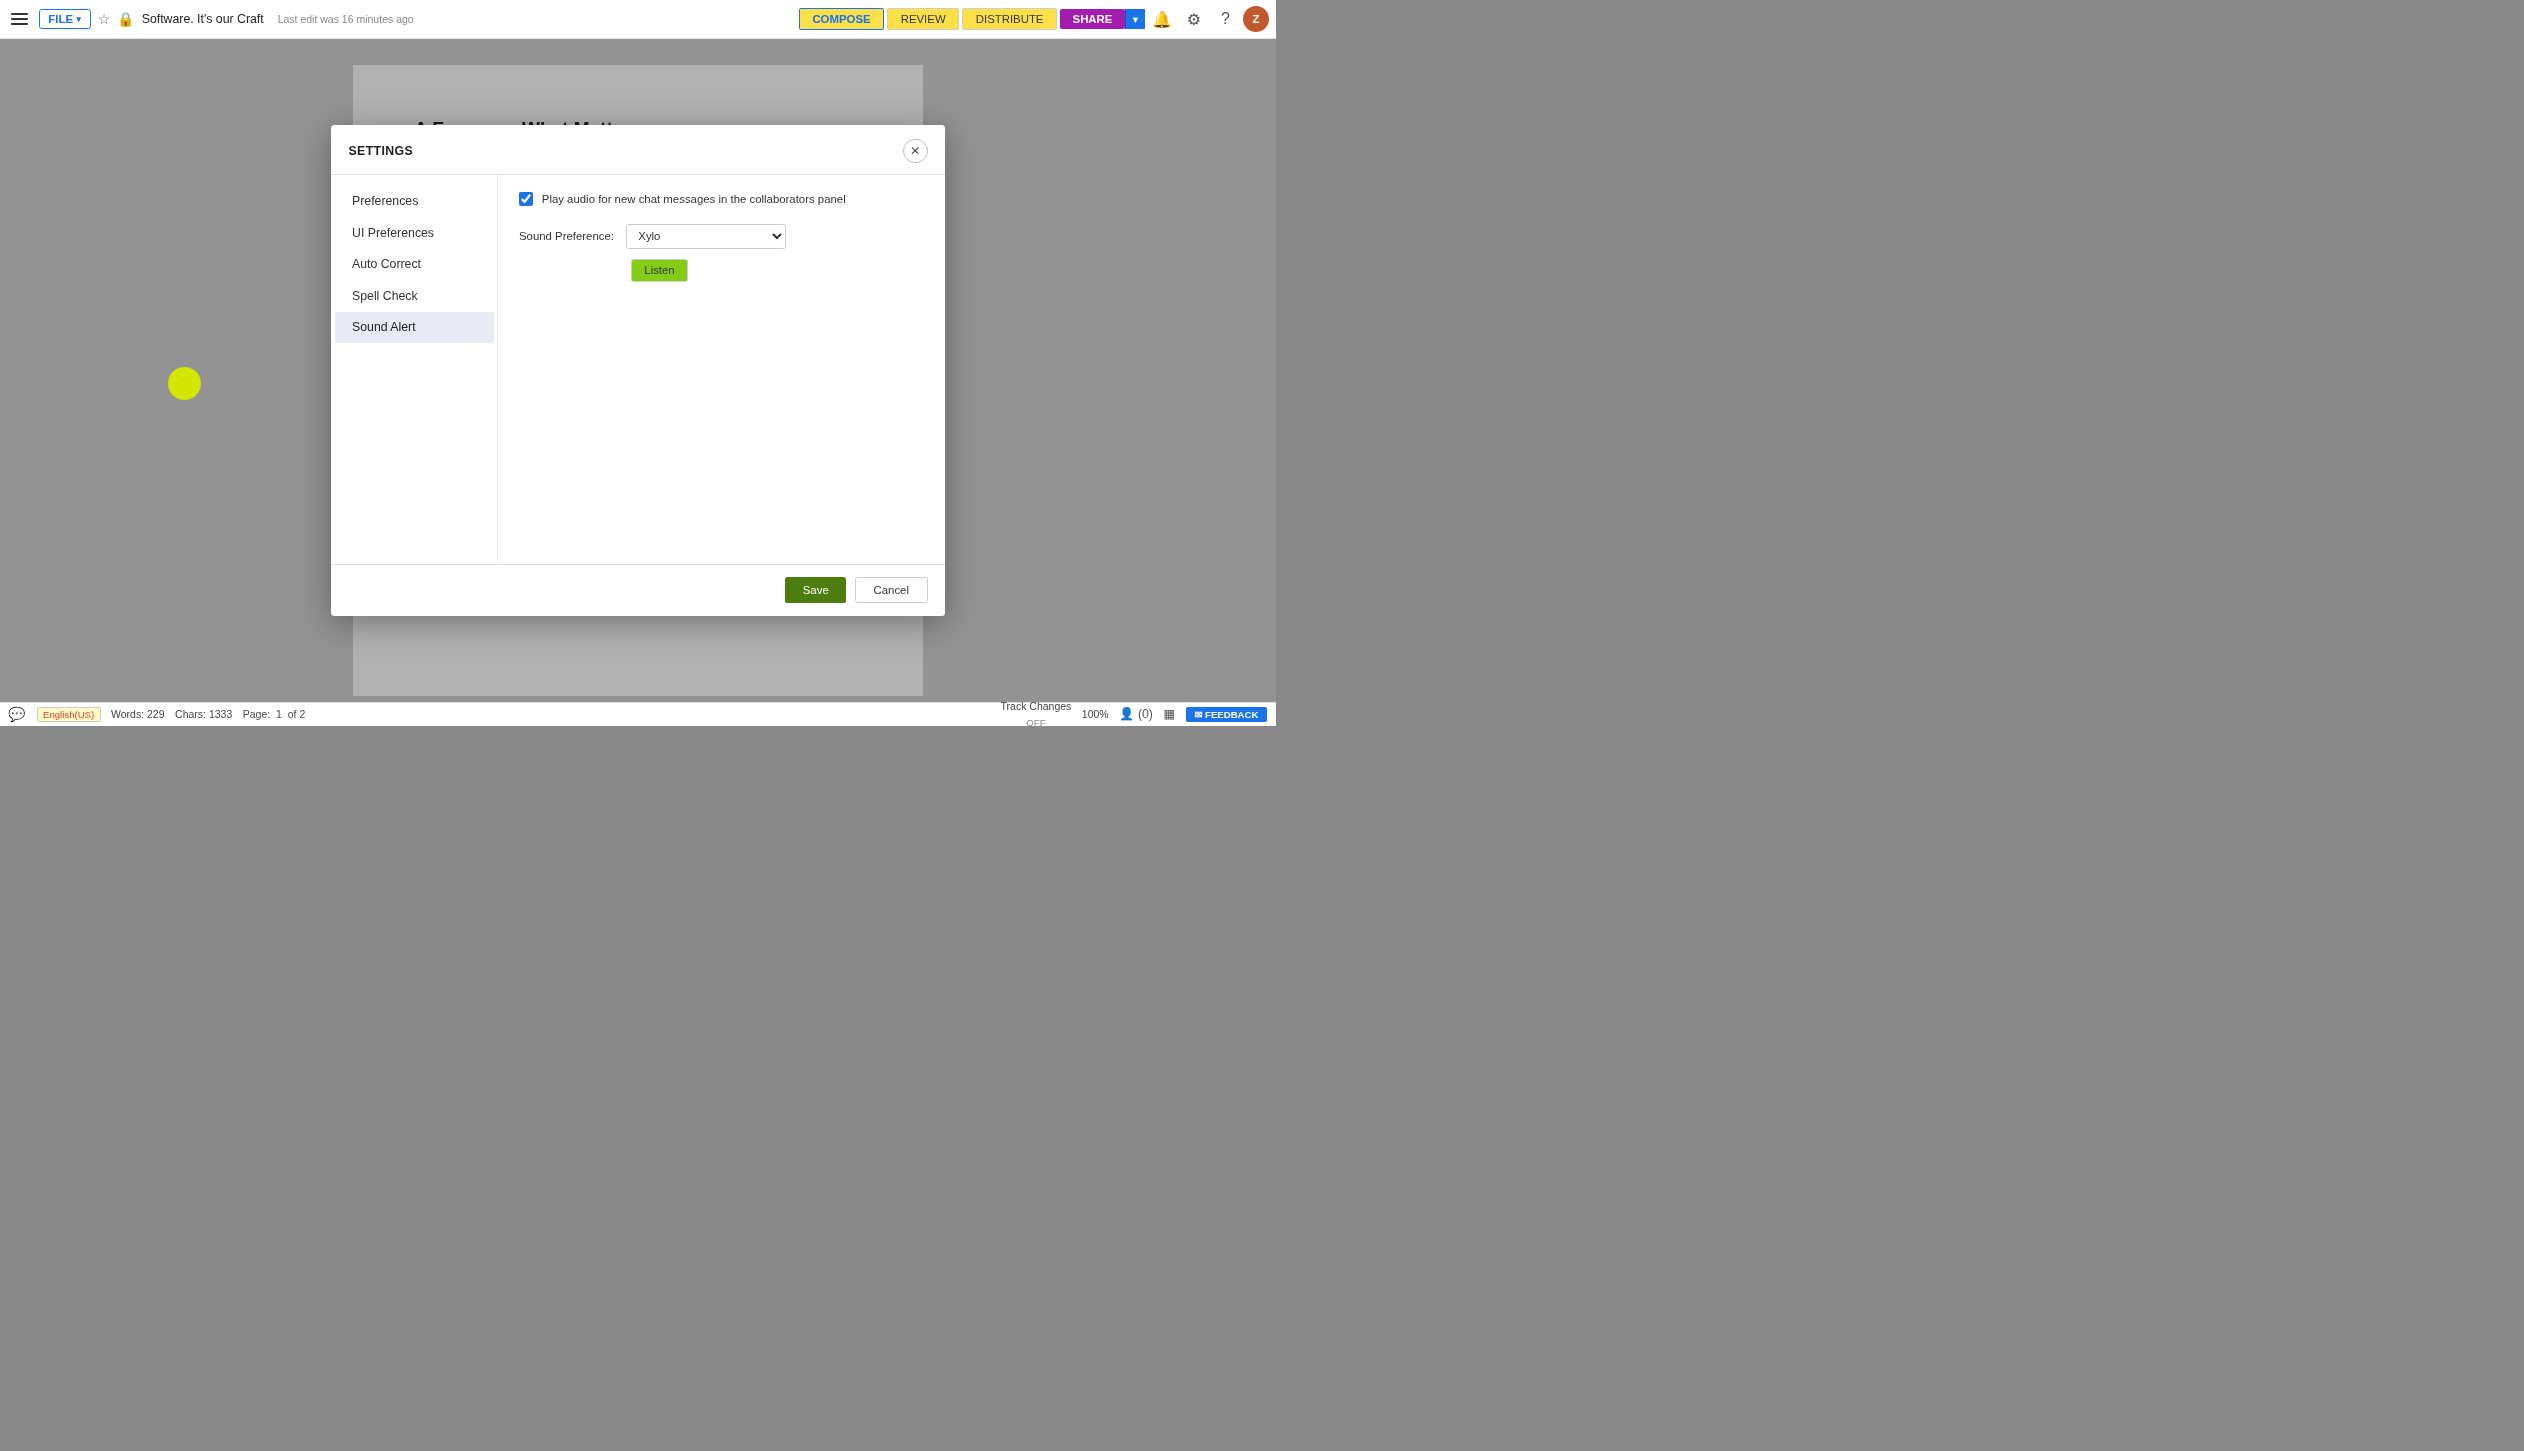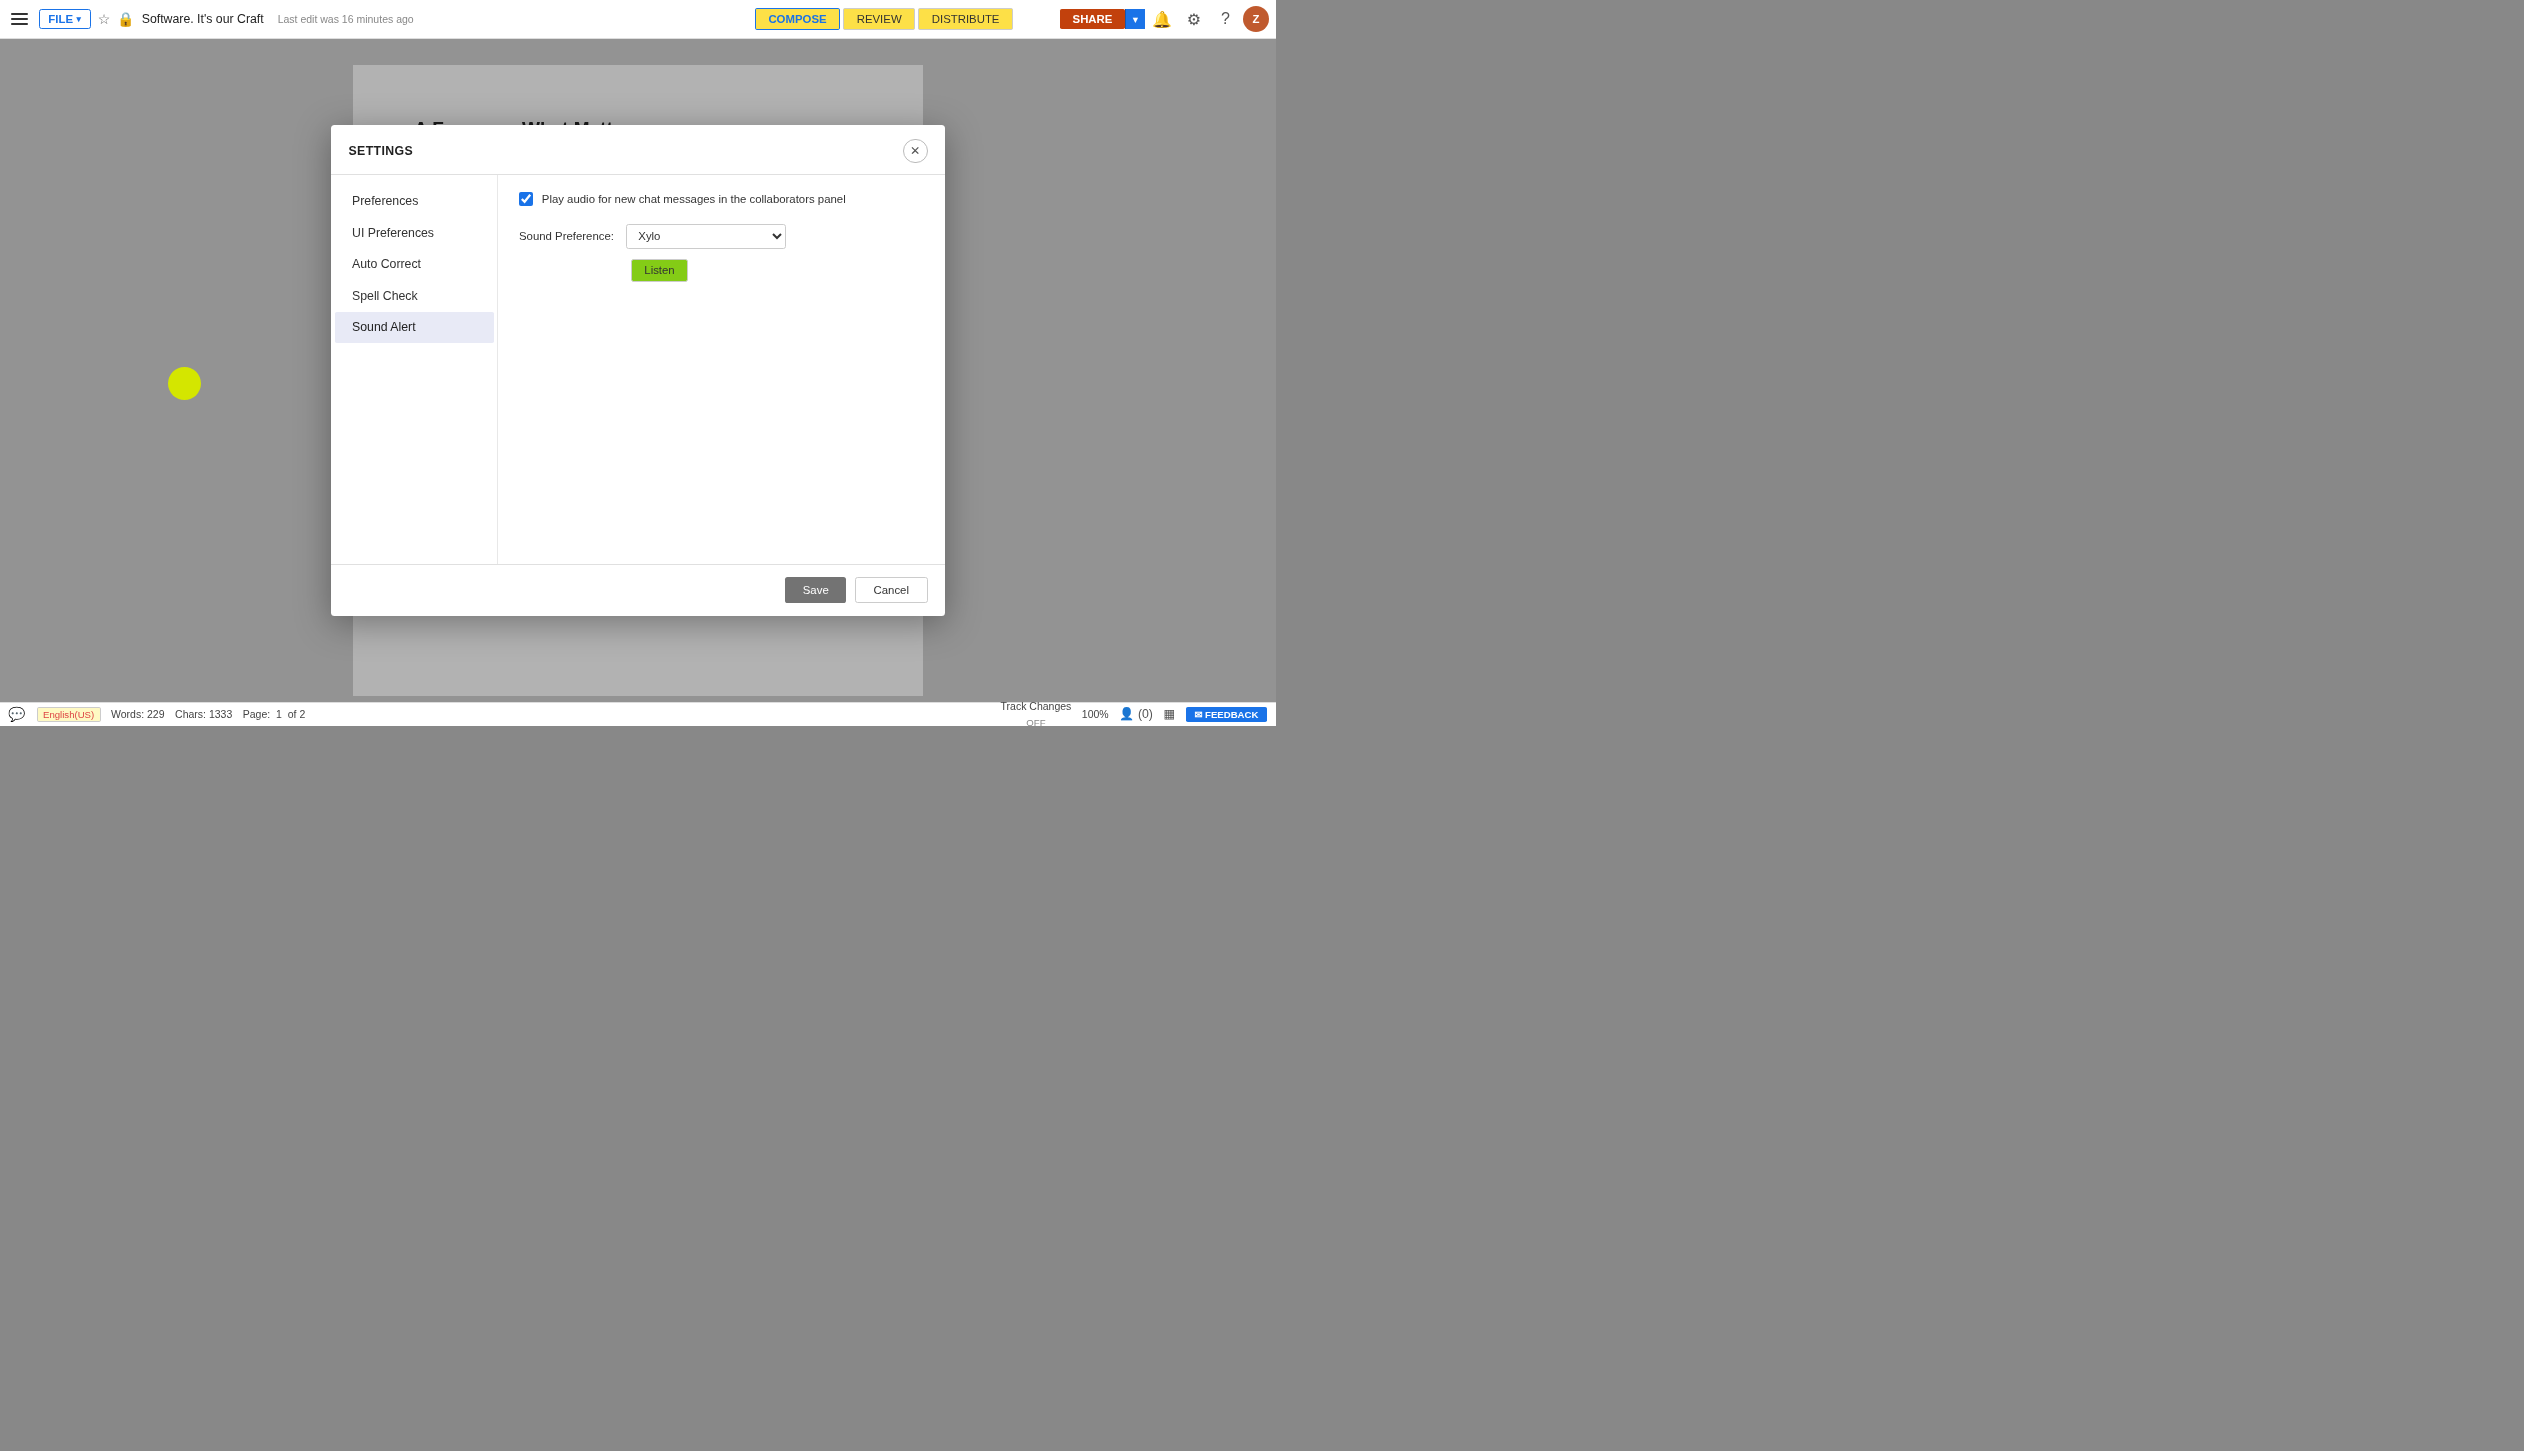--- a/index.html
+++ b/index.html
@@ -89,29 +89,28 @@
       cursor: pointer;
       color: #333;
       border-radius: 1.8px;
     }
     .tab-btn.active {
       border: 1.8px solid #1a73e8;
       color: #1a73e8;
       font-weight: 600;
     }
     .share-btn {
-      background: #c2410c;
+      background: #a21caf;
       color: #fff;
       border: none;
       padding: 4.4px 12.3px;
       font-size: 11.4px;
       font-weight: 600;
       border-radius: 1.8px;
       cursor: pointer;
-      margin-left: 44px;
     }
     .share-dropdown-btn {
       background: #1a73e8;
       color: #fff;
       border: none;
       border-left: 0.9px solid #1557b0;
       padding: 4.4px 7px;
       font-size: 10.5px;
       cursor: pointer;
     }
@@ -302,21 +301,21 @@
 
     
     .dialog-footer {
       padding: 12.3px 17.5px;
       display: flex;
       justify-content: flex-end;
       gap: 8.8px;
       border-top: 0.9px solid #e0e0e0;
     }
     .save-btn {
-      background: #737373;
+      background: #4d7c0f;
       color: #fff;
       border: none;
       padding: 6.1px 17.5px;
       border-radius: 2.6px;
       font-size: 11.4px;
       font-weight: 500;
       cursor: pointer;
     }
     .cancel-btn {
       background: #fff;

